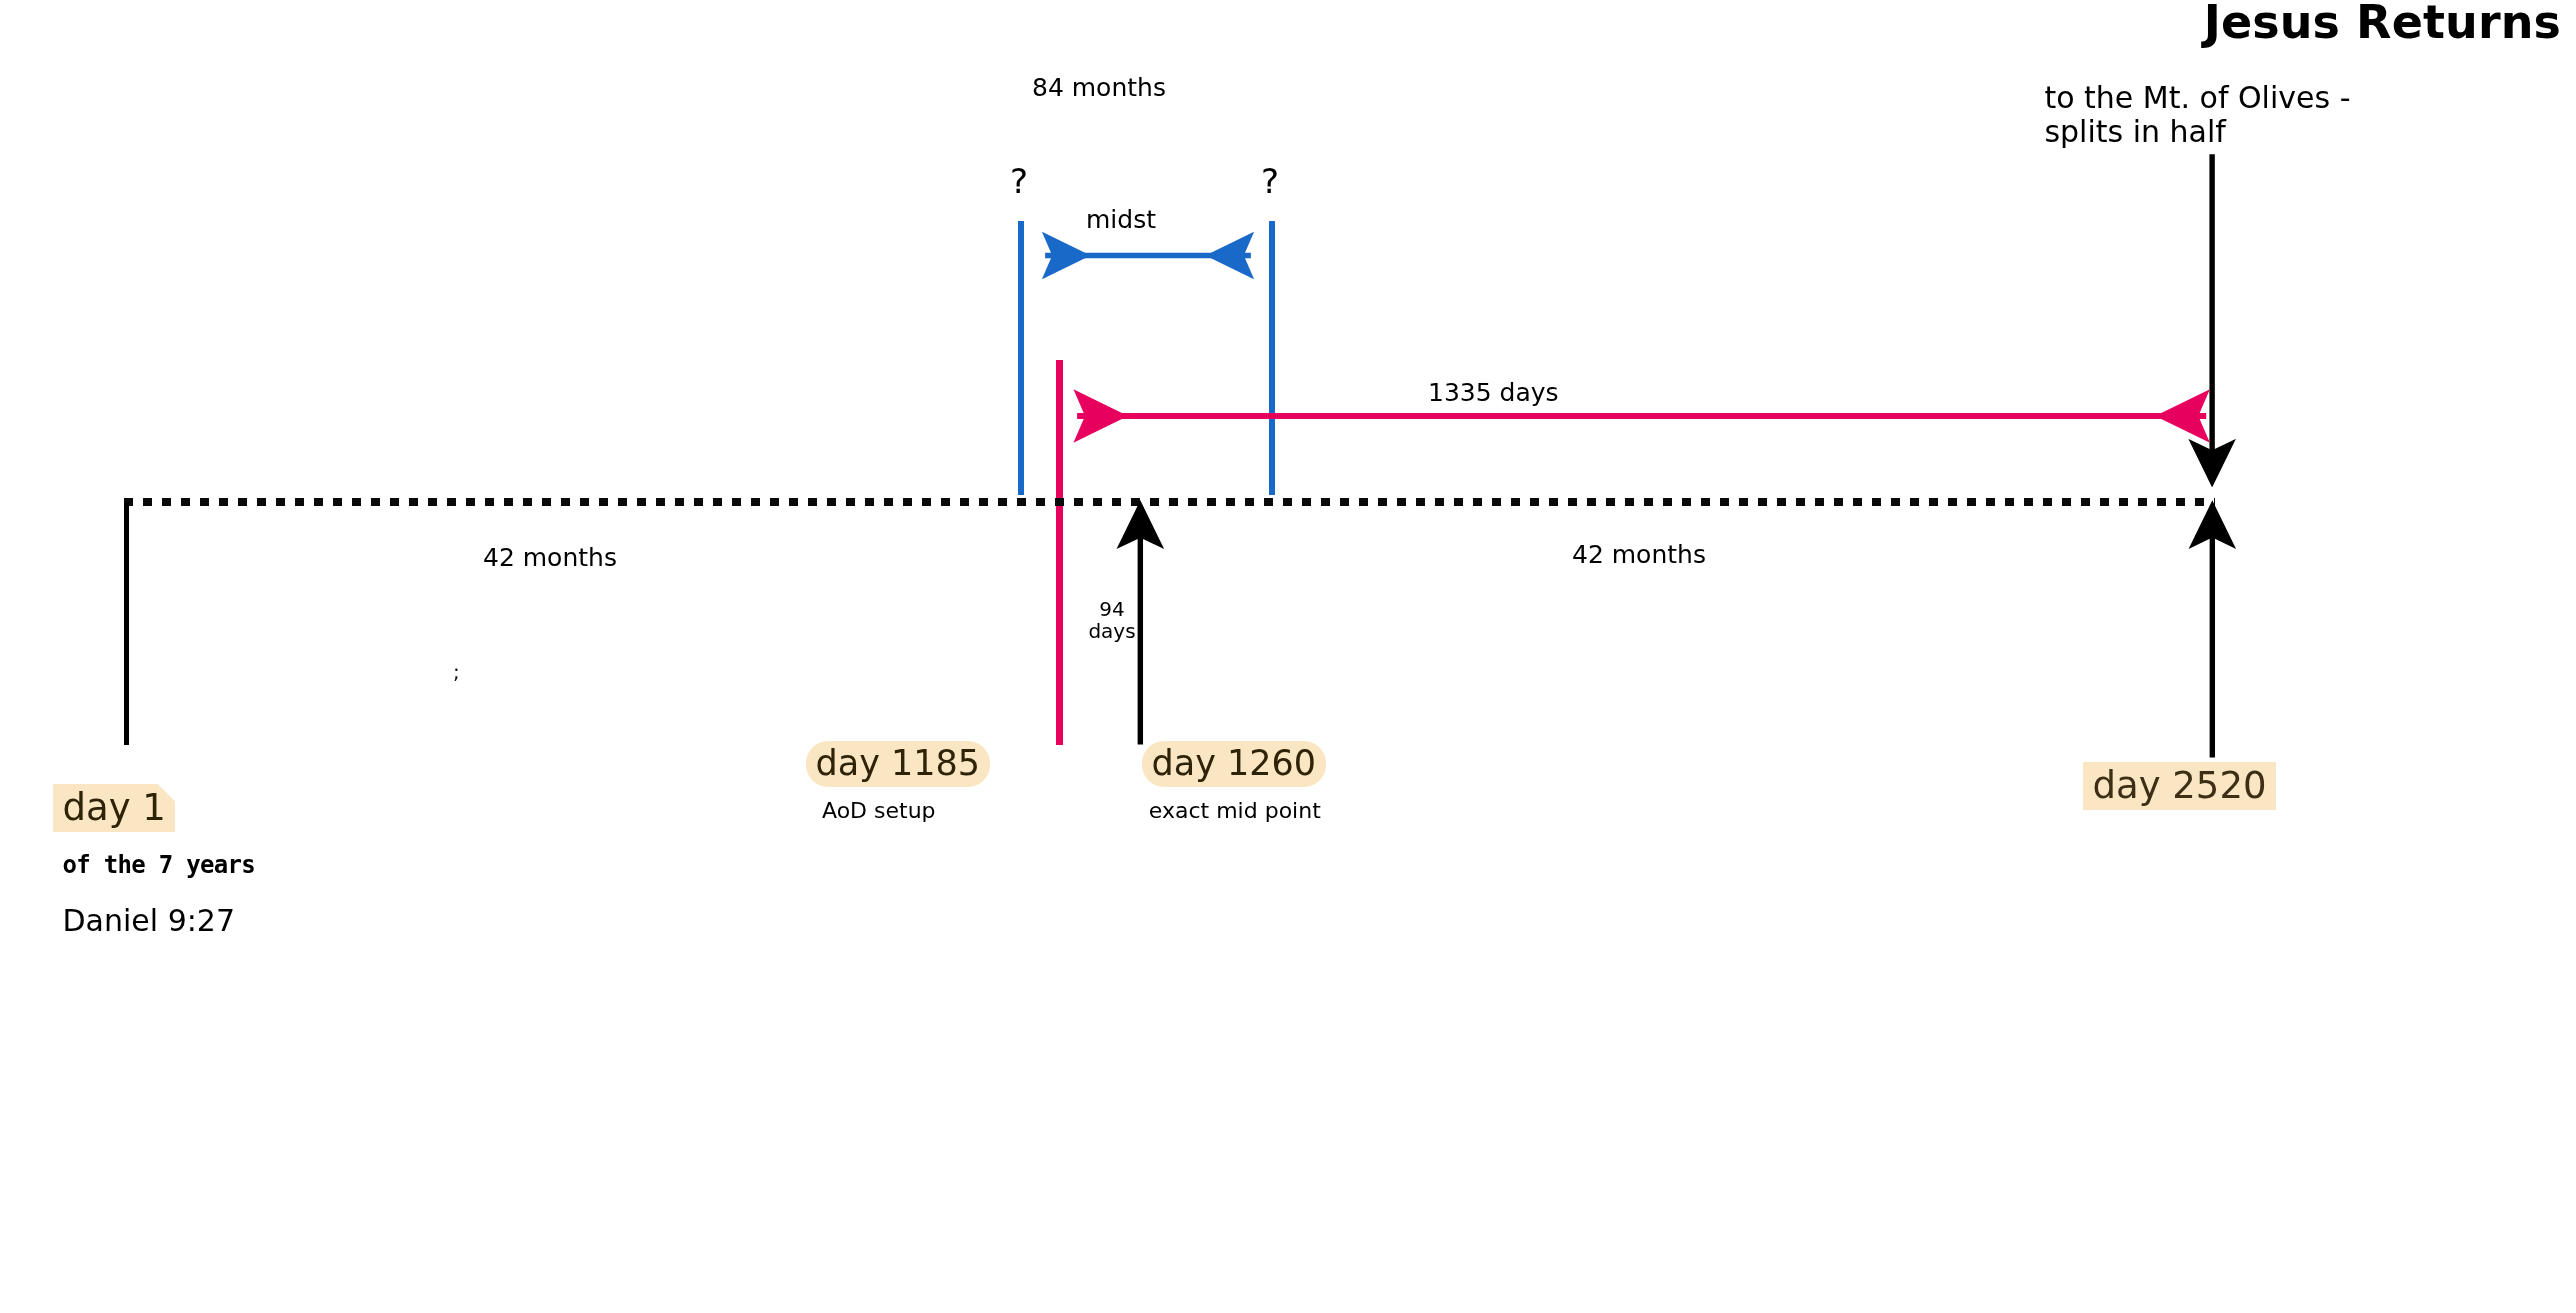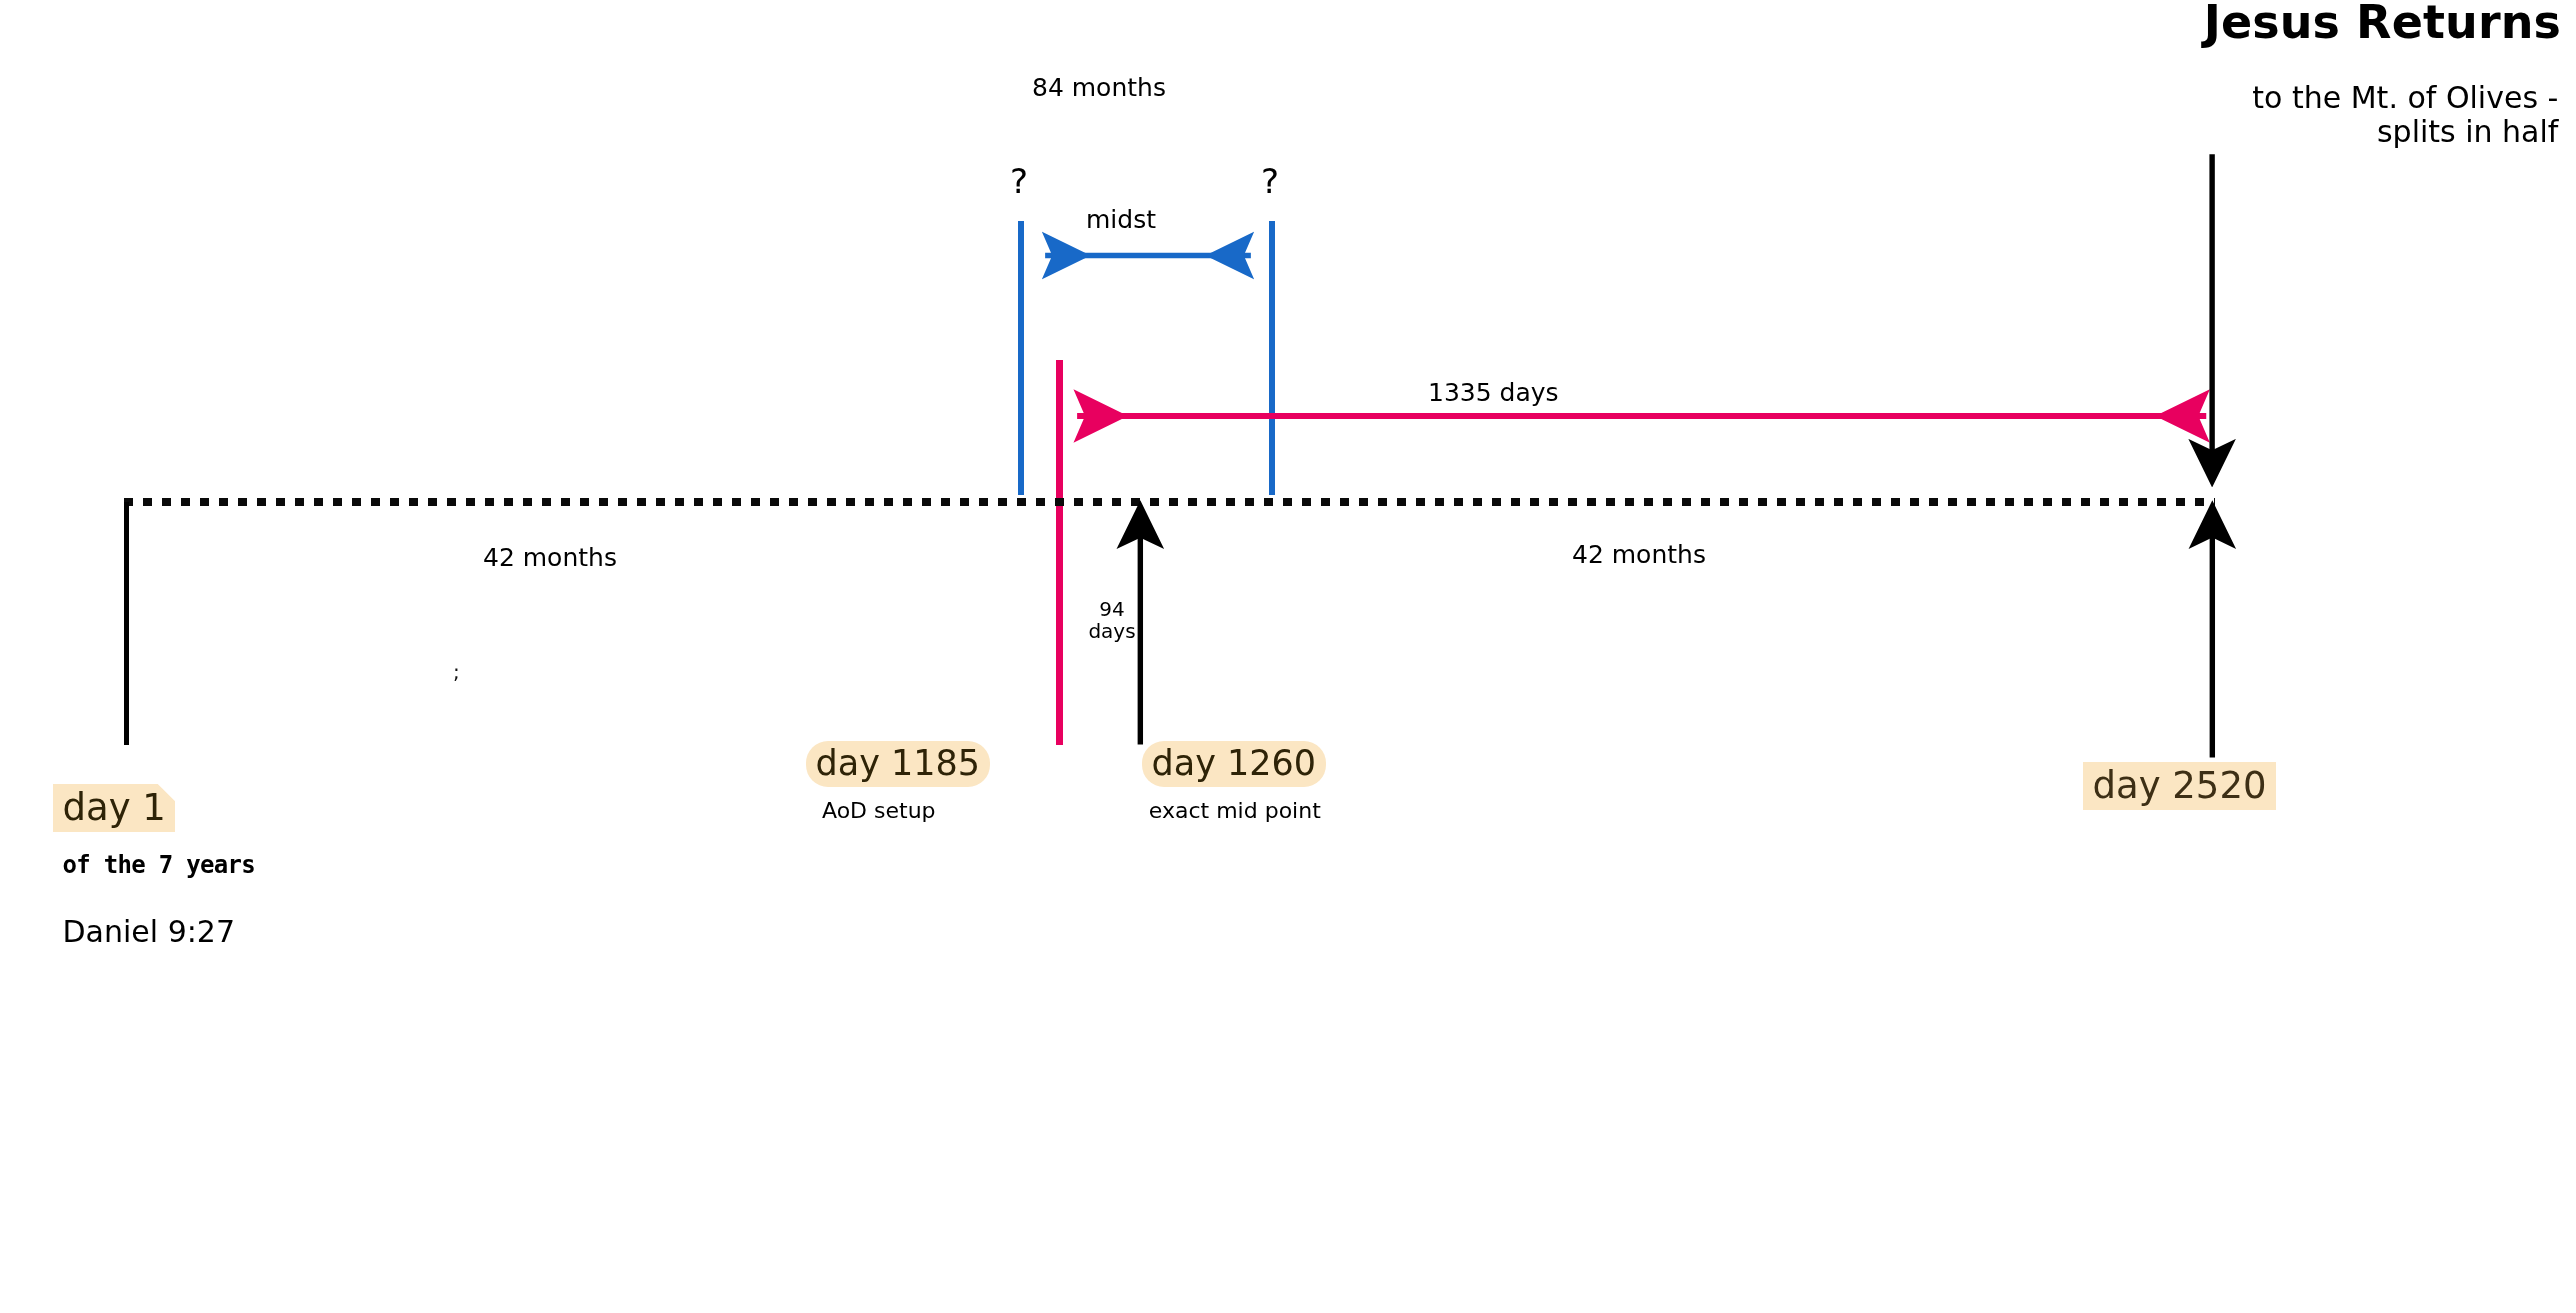--- a/index.html
+++ b/index.html
@@ -27,21 +27,21 @@
     display: inline-block;
   }
   .chip-notch {
     -webkit-clip-path: polygon(0 0, calc(100% - 17.6px) 0, 100% 17.6px, 100% 100%, 0 100%);
     clip-path: polygon(0 0, calc(100% - 17.6px) 0, 100% 17.6px, 100% 100%, 0 100%);
   }
   .chip-brown { color: #3d2f15; }
 
   
   .t-title    { font-size: 46px; font-weight: 700; letter-spacing: 0.1px; }
-  .t-sub      { font-size: 30px; text-align: right; line-height: 1.18; }
+  .t-sub      { font-size: 30px; line-height: 1.18; }
   .t-big      { font-size: 25px; }
   .t-chip     { font-size: 37px; }
   .t-chip-sm  { font-size: 35px; border-radius: 22px; }
   .t-note     { font-size: 22px; }
   .t-small    { font-size: 20px; text-align: center; line-height: 1.06; }
   .t-q        { font-size: 34px; }
   .t-bold-cond{ font-size: 24px; font-weight: 700; font-family: "DejaVu Sans Mono","Liberation Mono",monospace; letter-spacing:-0.7px;}
   .t-ref      { font-size: 30px; }
   .t-artifact { font-size: 20px; color:#111; }
 
@@ -151,21 +151,21 @@
     <svg width="38" height="270" viewBox="0 0 56 400">
       <line x1="27" y1="392" x2="27" y2="22" stroke="#000000" stroke-width="8" marker-end="url(#blkUp)"></line>
     </svg>
   </div>
 
   <div class="abs txt t-artifact" style="left:453px; top:661px;">;</div>
 
   <div class="abs" style="left:53px; top:784px;">
     <div class="chip chip-notch txt t-chip">day 1</div>
     <div class="txt t-bold-cond" style="margin-top:20px; margin-left:9.5px;">of the 7 years</div>
-    <div class="txt t-ref" style="margin-top:36px; margin-left:9.5px;">Daniel 9:27</div>
+    <div class="txt t-ref" style="margin-top:25px; margin-left:9.5px;">Daniel 9:27</div>
   </div>
 
   <div class="abs" style="left:806px; top:741px;">
     <div class="chip txt t-chip-sm">day 1185</div>
     <div class="txt t-note" style="margin-top:12px; margin-left:16px;">AoD setup</div>
   </div>
 
   <div class="abs" style="left:1142px; top:741px;">
     <div class="chip txt t-chip-sm">day 1260</div>
     <div class="txt t-note" style="margin-top:12px; margin-left:6.8px;">exact mid point</div>

